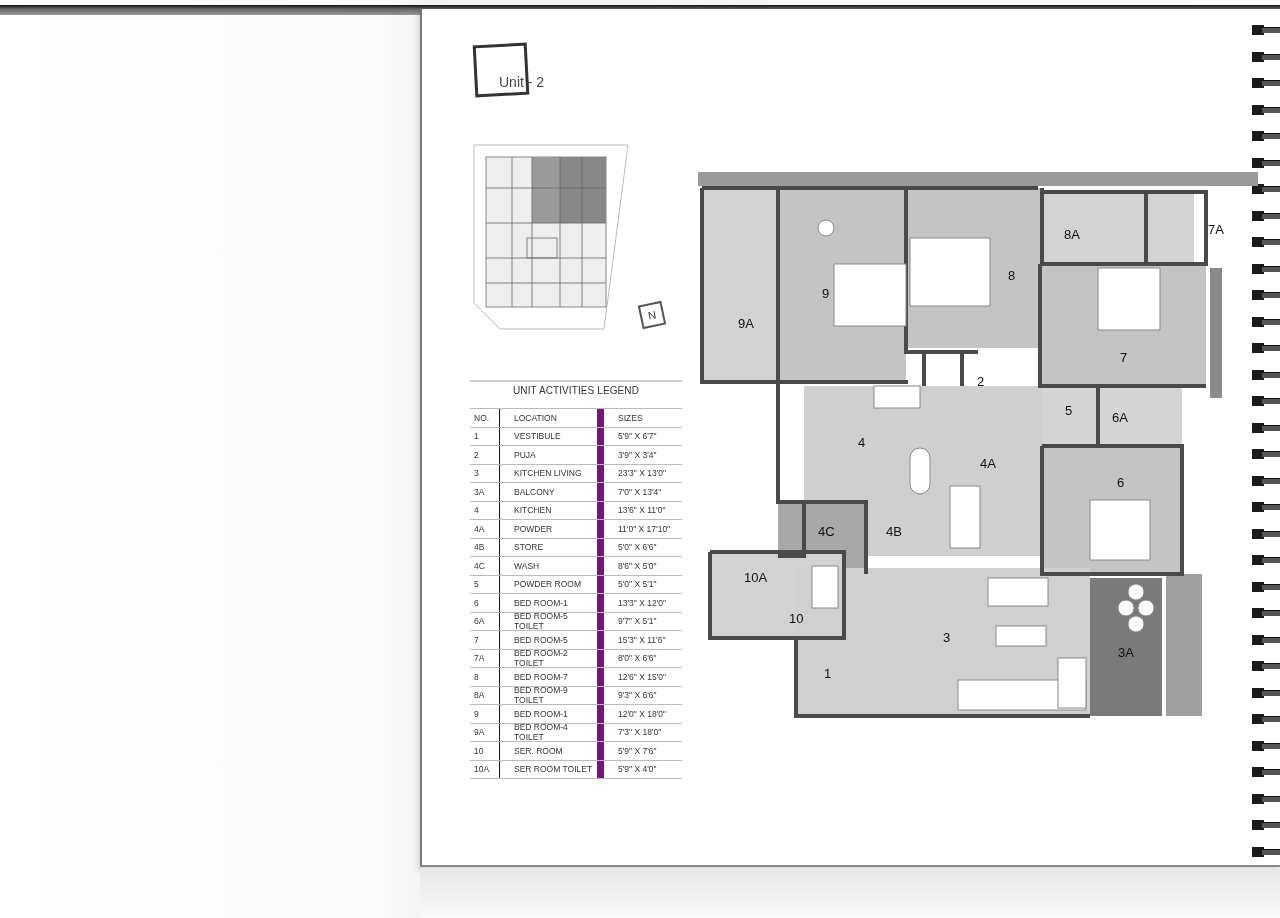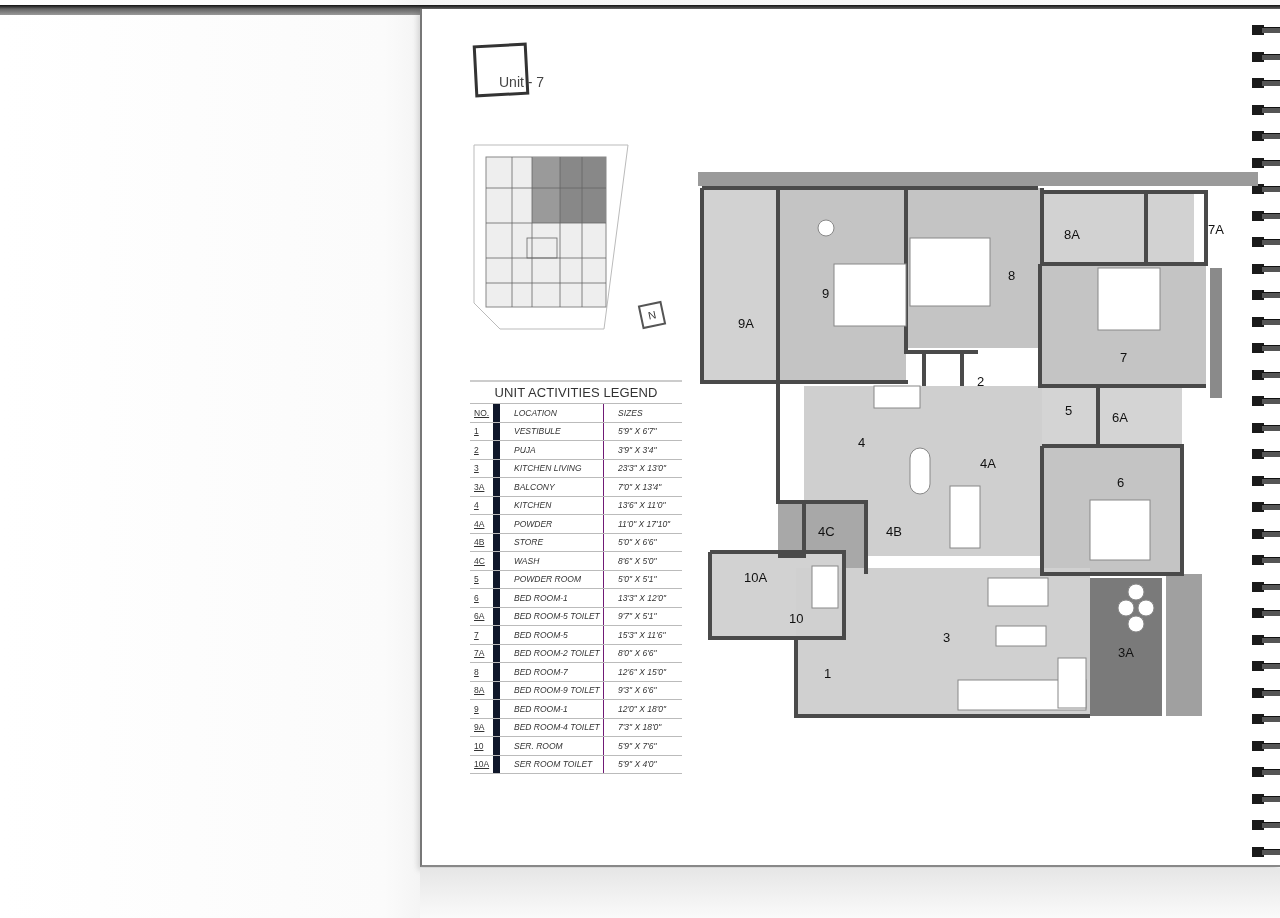--- a/index.html
+++ b/index.html
@@ -21,25 +21,25 @@
 
   .unit-box { position: absolute; left: 474px; top: 44px; width: 54px; height: 52px;
     border: 3px solid #333; transform: rotate(-3deg); }
   .unit-label { position: absolute; left: 499px; top: 74px; font-size: 14px; color: #444; }
 
   .keyplan { position: absolute; left: 472px; top: 143px; width: 158px; height: 188px; }
   .north { position: absolute; left: 640px; top: 303px; width: 24px; height: 24px;
     border: 2px solid #555; transform: rotate(-12deg); font-size: 11px; text-align: center; line-height: 20px; color:#333; }
 
   .legend { position: absolute; left: 470px; top: 380px; width: 212px; }
-  .legend-title { text-align: center; font-size: 13px; color: #333; padding: 3px 0 3px; border-top: 2px solid #ccc; border-bottom: 1px solid #bbb; letter-spacing: 0.1px; }
+  .legend-title { text-align: center; font-size: 10px; color: #333; padding: 3px 0 12px; border-top: 2px solid #ccc; border-bottom: 1px solid #bbb; letter-spacing: 0.1px; }
   .legend-row { display: flex; height: 18.5px; align-items: center; font-size: 8.5px; color: #333; border-bottom: 1px solid #bbb; }
-  .c-no { width: 30px; padding-left: 4px; border-right: 7px solid #0f172a; height: 100%; display:flex; align-items:center;text-decoration:underline; }
-  .c-loc { width: 104px; padding-left: 14px; border-right: 1px solid #701a75; height: 100%; display:flex; align-items:center;font-style:italic; }
-  .c-size { flex: 1; padding-left: 14px; height: 100%; display:flex; align-items:center;font-style:italic; }
+  .c-no { width: 30px; padding-left: 4px; border-right: 1px solid #0f172a; height: 100%; display:flex; align-items:center; }
+  .c-loc { width: 104px; padding-left: 14px; border-right: 7px solid #701a75; height: 100%; display:flex; align-items:center; }
+  .c-size { flex: 1; padding-left: 14px; height: 100%; display:flex; align-items:center; }
 
   .plan { position: absolute; left: 698px; top: 168px; width: 560px; height: 560px; }
 </style>
 </head>
 <body>
 
 <div class="scan-bg"></div>
 <div class="top-bar"></div>
 <div class="page"></div>
 <div class="bottom-shade"></div>
@@ -169,21 +169,21 @@
       <div class="a"></div>
       <div class="b"></div>
     </div>
     <div class="ring" style="top: 821.5px;">
       <div class="a"></div>
       <div class="b"></div>
     </div>
   </div>
 
 <div class="unit-box"></div>
-<div class="unit-label">Unit - 7</div>
+<div class="unit-label">Unit - 2</div>
 
 <svg class="keyplan" viewBox="0 0 158 188">
   <polygon points="2,2 156,2 132,186 28,186 2,160" fill="#fff" stroke="#bbb" stroke-width="1"></polygon>
   <rect x="14" y="14" width="120" height="150" fill="#eee" stroke="#888" stroke-width="1"></rect>
   <rect x="60" y="14" width="74" height="66" fill="#9a9a9a"></rect>
   <rect x="88" y="14" width="46" height="66" fill="#888"></rect>
   <g stroke="#666" stroke-width="0.8" fill="none">
     <line x1="14" y1="45" x2="134" y2="45"></line>
       <line x1="14" y1="80" x2="134" y2="80"></line>
     <line x1="14" y1="115" x2="134" y2="115"></line>

